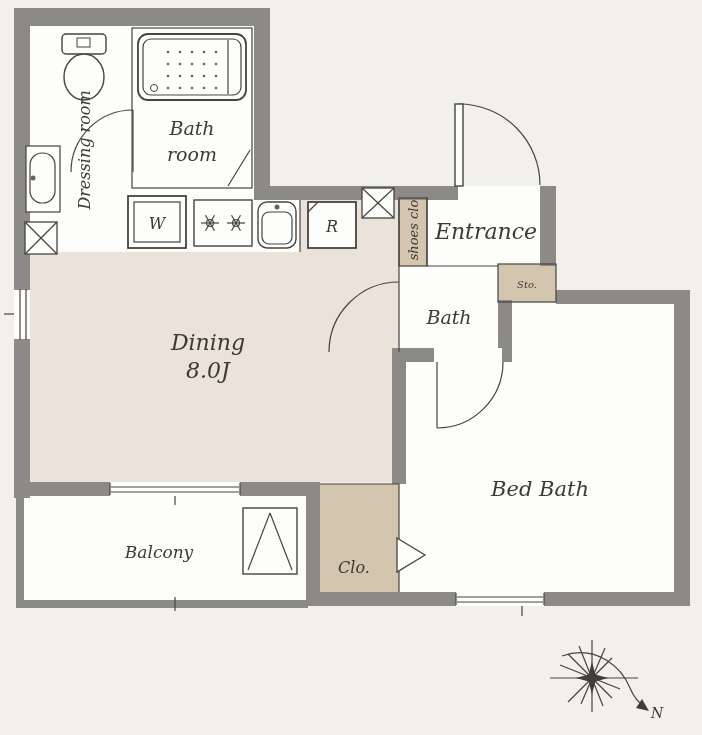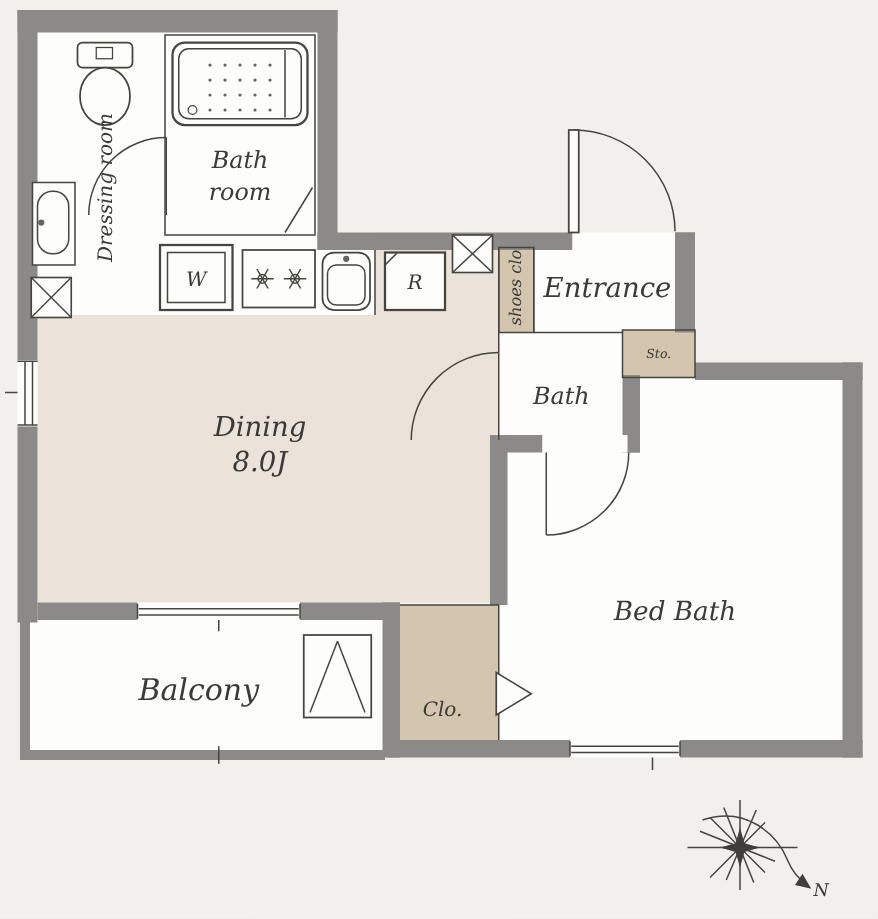--- a/index.html
+++ b/index.html
@@ -273,17 +273,17 @@
     <div>Dining</div>
     <div>8.0J</div>
   </div>
 
   <div class="lbl" style="left:540px; top:489px; font-size:21px; line-height:28px;">
     <div>Bed Bath</div>
   </div>
 
   <div class="lbl" style="left:354px; top:567px; font-size:16px;">Clo.</div>
 
-  <div class="lbl" style="left:159px; top:552px; font-size:24px;">Balcony</div>
+  <div class="lbl" style="left:159px; top:552px; font-size:17px;">Balcony</div>
 
   <div class="lbl" style="left:657px; top:713px; font-size:14px;">N</div>
 
 </div>
 
 </body></html>

